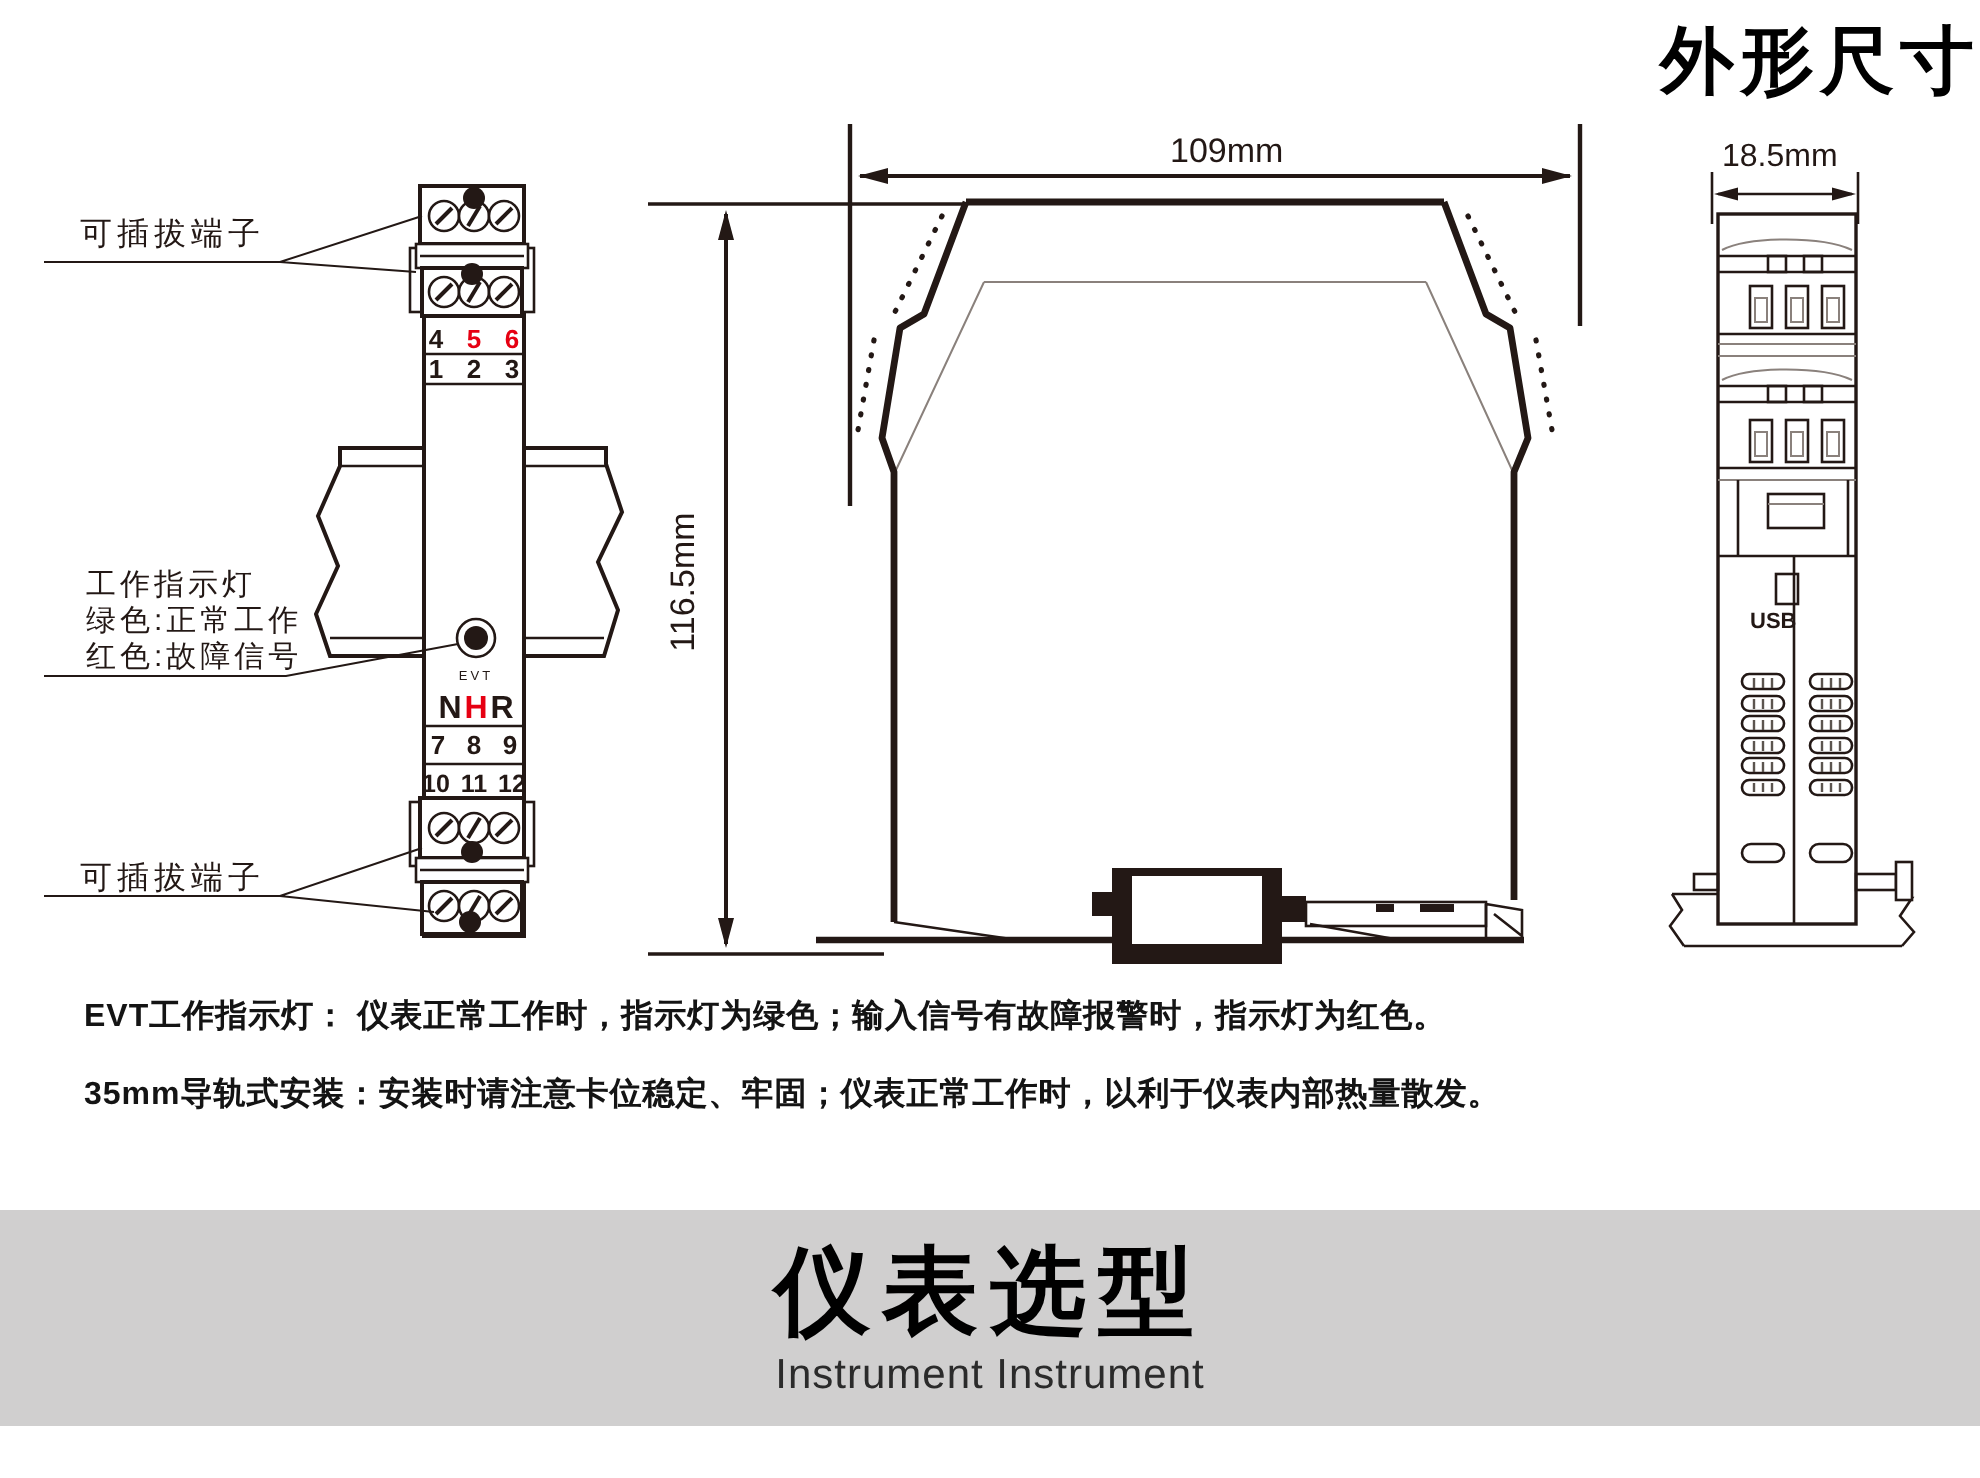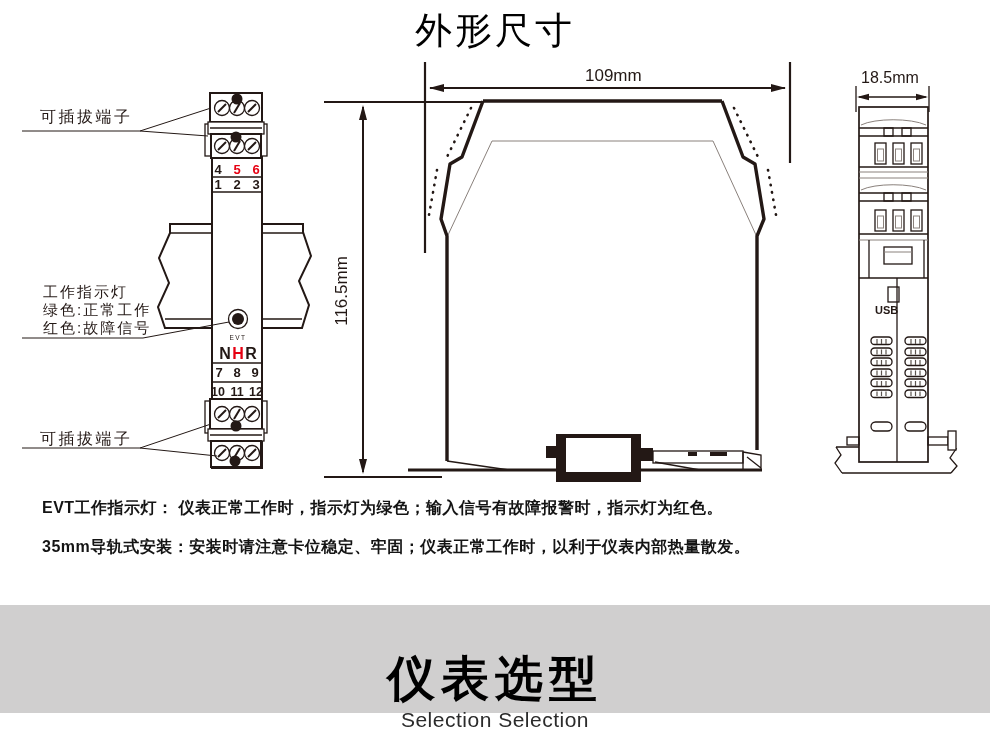--- a/index.html
+++ b/index.html
@@ -1,24 +1,24 @@
 <!DOCTYPE html>
 <html><head>
 <meta charset="utf-8">
 <style>
   html,body{margin:0;padding:0;background:#fff;}
   .canvas{position:relative;width:990px;height:739px;background:#fff;overflow:hidden;
           font-family:"Liberation Sans","DejaVu Sans",sans-serif;color:#231815;}
-  .page-title{position:absolute;top:6px;left:0;width:100%;text-align:center;
-          font-size:37px;font-weight:400;letter-spacing:3px;color:#000;}
+  .page-title{position:absolute;top:6px;left:0;width:100%;text-align:right;
+          font-size:37px;font-weight:700;letter-spacing:3px;color:#000;}
   .drawing{position:absolute;top:0;left:0;}
   .note{position:absolute;left:42px;font-size:16px;font-weight:600;color:#141414;letter-spacing:.5px;white-space:nowrap;}
   .note1{top:498px;} .note2{top:537px;}
   .banner{position:absolute;top:605px;left:0;width:990px;height:108px;background:#d0cfcf;text-align:center;}
-  .banner-title{font-size:48px;font-weight:800;letter-spacing:6px;color:#000;line-height:1;padding-top:18px;margin-top:32px;}
+  .banner-title{font-size:48px;font-weight:800;letter-spacing:6px;color:#000;line-height:1;padding-top:18px;}
   .banner-sub{font-size:21px;color:#2b2b2b;margin-top:5px;letter-spacing:.5px;}
 
   
   .ln{stroke:#231815;fill:none;}
   .thick{stroke-width:3.4;stroke-linejoin:round;}
   .med{stroke-width:2;}
   .med2{stroke-width:2.2;}
   .thin{stroke-width:1.3;}
   .hair{stroke:#8a817c;stroke-width:1;fill:none;}
   .wfill{fill:#fff;}
@@ -284,16 +284,16 @@
     </g>
   </svg>
 
   <div class="page-title">外形尺寸</div>
 
   <div class="note note1">EVT工作指示灯： 仪表正常工作时，指示灯为绿色；输入信号有故障报警时，指示灯为红色。</div>
   <div class="note note2">35mm导轨式安装：安装时请注意卡位稳定、牢固；仪表正常工作时，以利于仪表内部热量散发。</div>
 
   <div class="banner">
     <div class="banner-title">仪表选型</div>
-    <div class="banner-sub">Selection Selection</div>
+    <div class="banner-sub">Instrument Instrument</div>
   </div>
 
 </div>
 
 </body></html>

